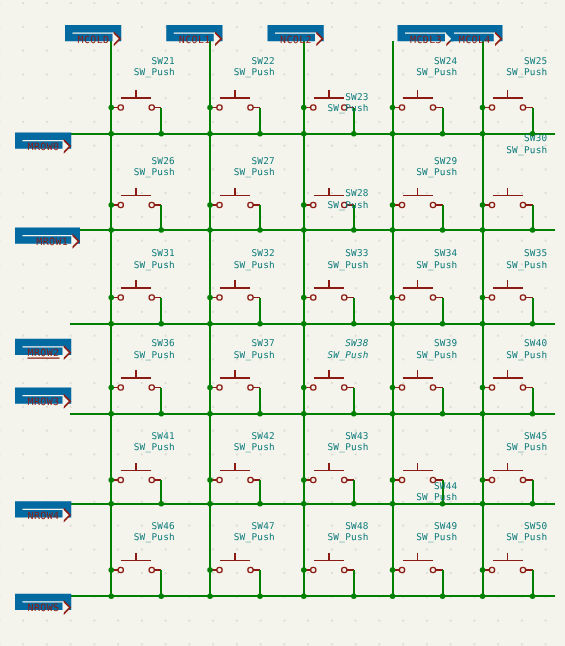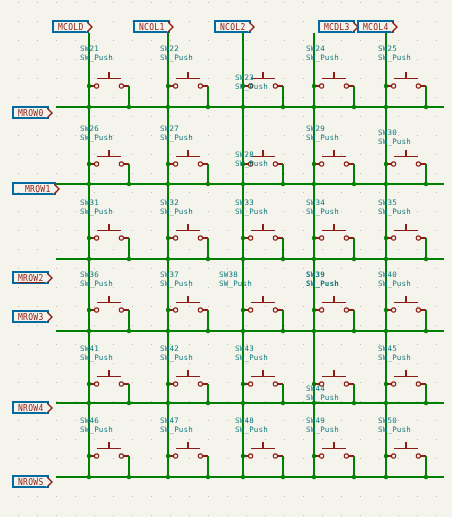--- a/index.html
+++ b/index.html
@@ -9,33 +9,33 @@
     font-family:"DejaVu Sans Mono","Liberation Mono",monospace;
     overflow:hidden;
   }
   #sheet{position:relative;width:452px;height:517px;overflow:hidden;}
   #grid{position:absolute;left:0;top:0;width:452px;height:517px;
         background-image:radial-gradient(#BFBDB2 0.5px, transparent 0.6px);
         background-size:19px 19px;background-position:9px 12px;}
   svg#wires{position:absolute;left:0;top:0;width:452px;height:517px;}
 
   .lbl{position:absolute;height:13px;box-sizing:border-box;
-       border:2px solid #0369a1;background:transparent;
+       border:6px solid #0369a1;background:transparent;
        color:#8C1C13;font-size:8px;line-height:11px;
        letter-spacing:0.3px;padding:0 3px 0 4px;white-space:nowrap;}
   .lbl:after{content:"";position:absolute;right:-6px;top:-1px;
        width:0;height:0;border-top:6.5px solid transparent;
        border-bottom:6.5px solid transparent;border-left:6px solid #8C1C13;}
   .lbl:before{content:"";position:absolute;right:-4.6px;top:0.4px;
        width:0;height:0;border-top:5.7px solid transparent;
        border-bottom:5.7px solid transparent;border-left:5px solid #F4F3EC;z-index:1;}
   .lbl span{position:relative;z-index:2;}
 
   .ref{position:absolute;color:#0E7C7B;font-size:7.5px;line-height:9px;
-       white-space:nowrap;letter-spacing:0.2px;text-align:left;}
+       white-space:nowrap;letter-spacing:0.2px;text-align:right;}
   .refname{display:block;}
   .refval{display:block;}
 </style>
 </head>
 <body>
 
 <div id="sheet">
 
   <div id="grid"></div>
 
@@ -397,21 +397,21 @@
         <span class="refval">SW_Push</span>
       </div>
       <div class="ref" style="left: 235px; top: 124px; width: 60px; margin-top: 26px;">
         <span class="refname">SW28</span>
         <span class="refval">SW_Push</span>
       </div>
       <div class="ref" style="left: 306px; top: 124px; width: 60px;">
         <span class="refname">SW29</span>
         <span class="refval">SW_Push</span>
       </div>
-      <div class="ref" style="left: 378px; top: 128px; width: 60px;">
+      <div class="ref" style="left: 378px; top: 106px; width: 60px;">
         <span class="refname">SW30</span>
         <span class="refval">SW_Push</span>
       </div>
       <div class="ref" style="left: 80px; top: 198px; width: 60px;">
         <span class="refname">SW31</span>
         <span class="refval">SW_Push</span>
       </div>
       <div class="ref" style="left: 160px; top: 198px; width: 60px;">
         <span class="refname">SW32</span>
         <span class="refval">SW_Push</span>
@@ -429,25 +429,25 @@
         <span class="refval">SW_Push</span>
       </div>
       <div class="ref" style="left: 80px; top: 270px; width: 60px;">
         <span class="refname">SW36</span>
         <span class="refval">SW_Push</span>
       </div>
       <div class="ref" style="left: 160px; top: 270px; width: 60px;">
         <span class="refname">SW37</span>
         <span class="refval">SW_Push</span>
       </div>
-      <div class="ref" style="left: 219px; top: 270px; width: 60px;">
+      <div class="ref" style="left: 235px; top: 270px; width: 60px; font-style: italic;">
         <span class="refname">SW38</span>
         <span class="refval">SW_Push</span>
       </div>
-      <div class="ref" style="left: 306px; top: 270px; width: 60px; font-weight: bold;">
+      <div class="ref" style="left: 306px; top: 270px; width: 60px;">
         <span class="refname">SW39</span>
         <span class="refval">SW_Push</span>
       </div>
       <div class="ref" style="left: 378px; top: 270px; width: 60px;">
         <span class="refname">SW40</span>
         <span class="refval">SW_Push</span>
       </div>
       <div class="ref" style="left: 80px; top: 344px; width: 60px;">
         <span class="refname">SW41</span>
         <span class="refval">SW_Push</span>

